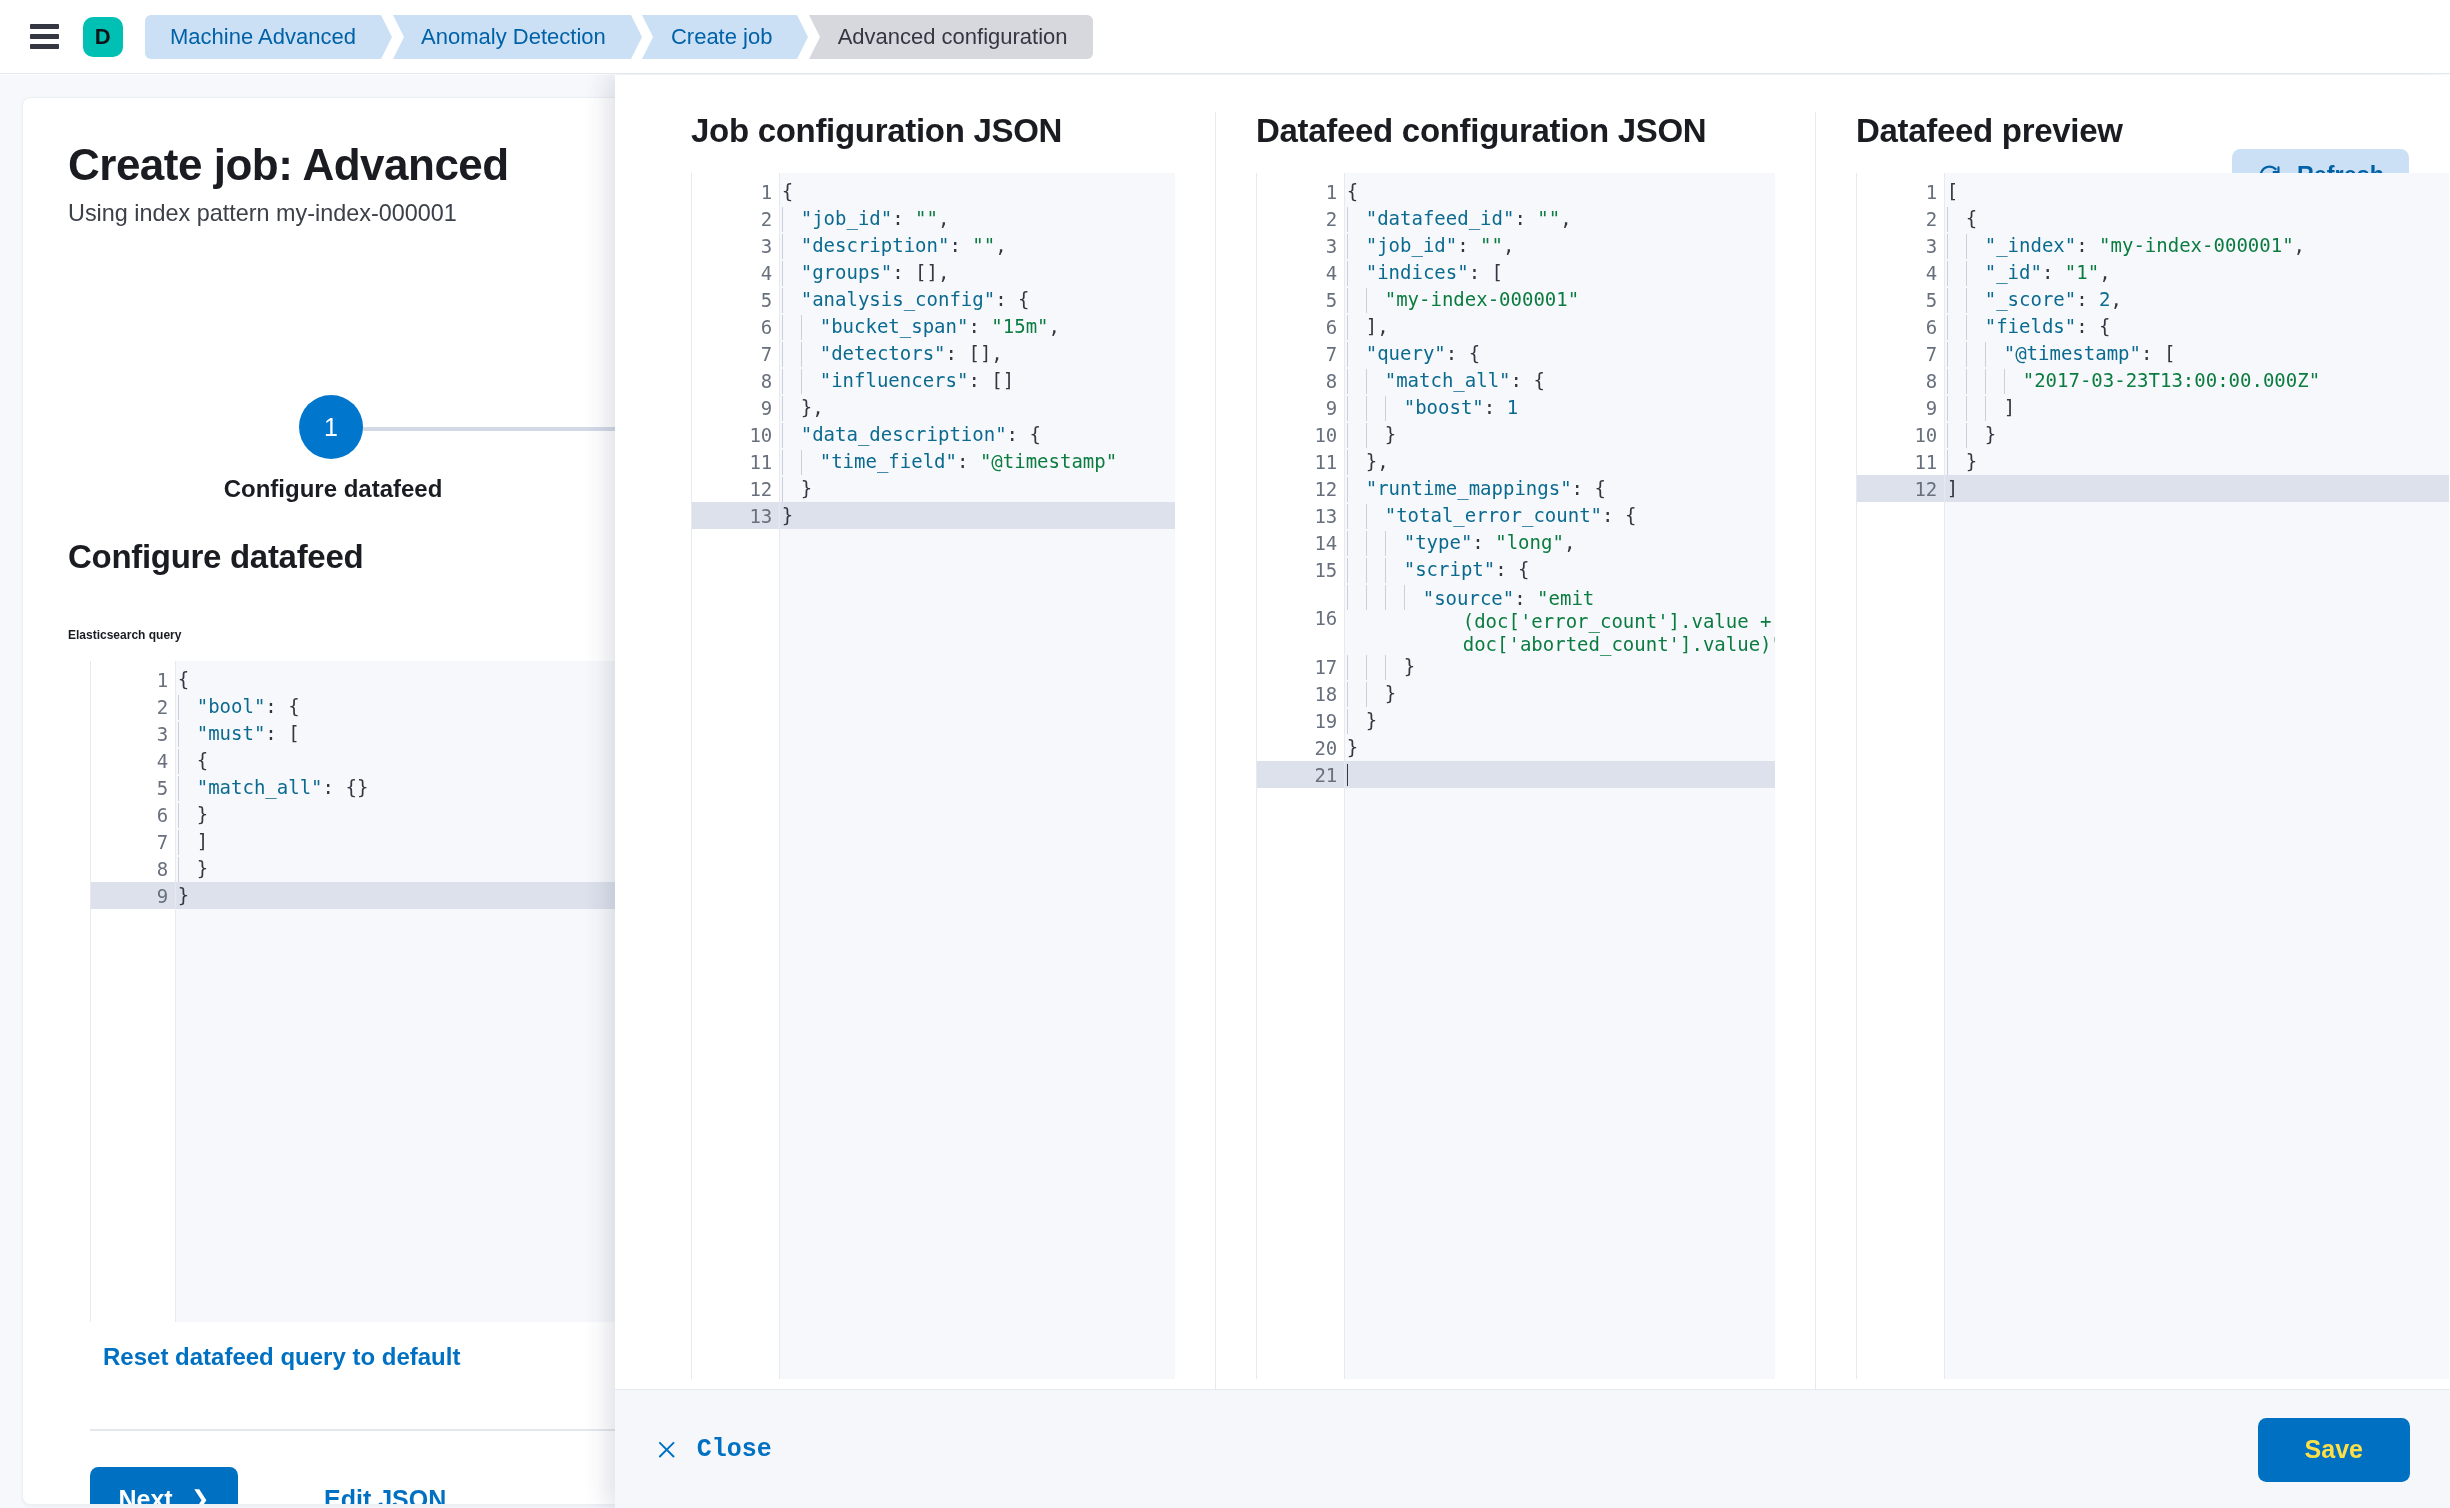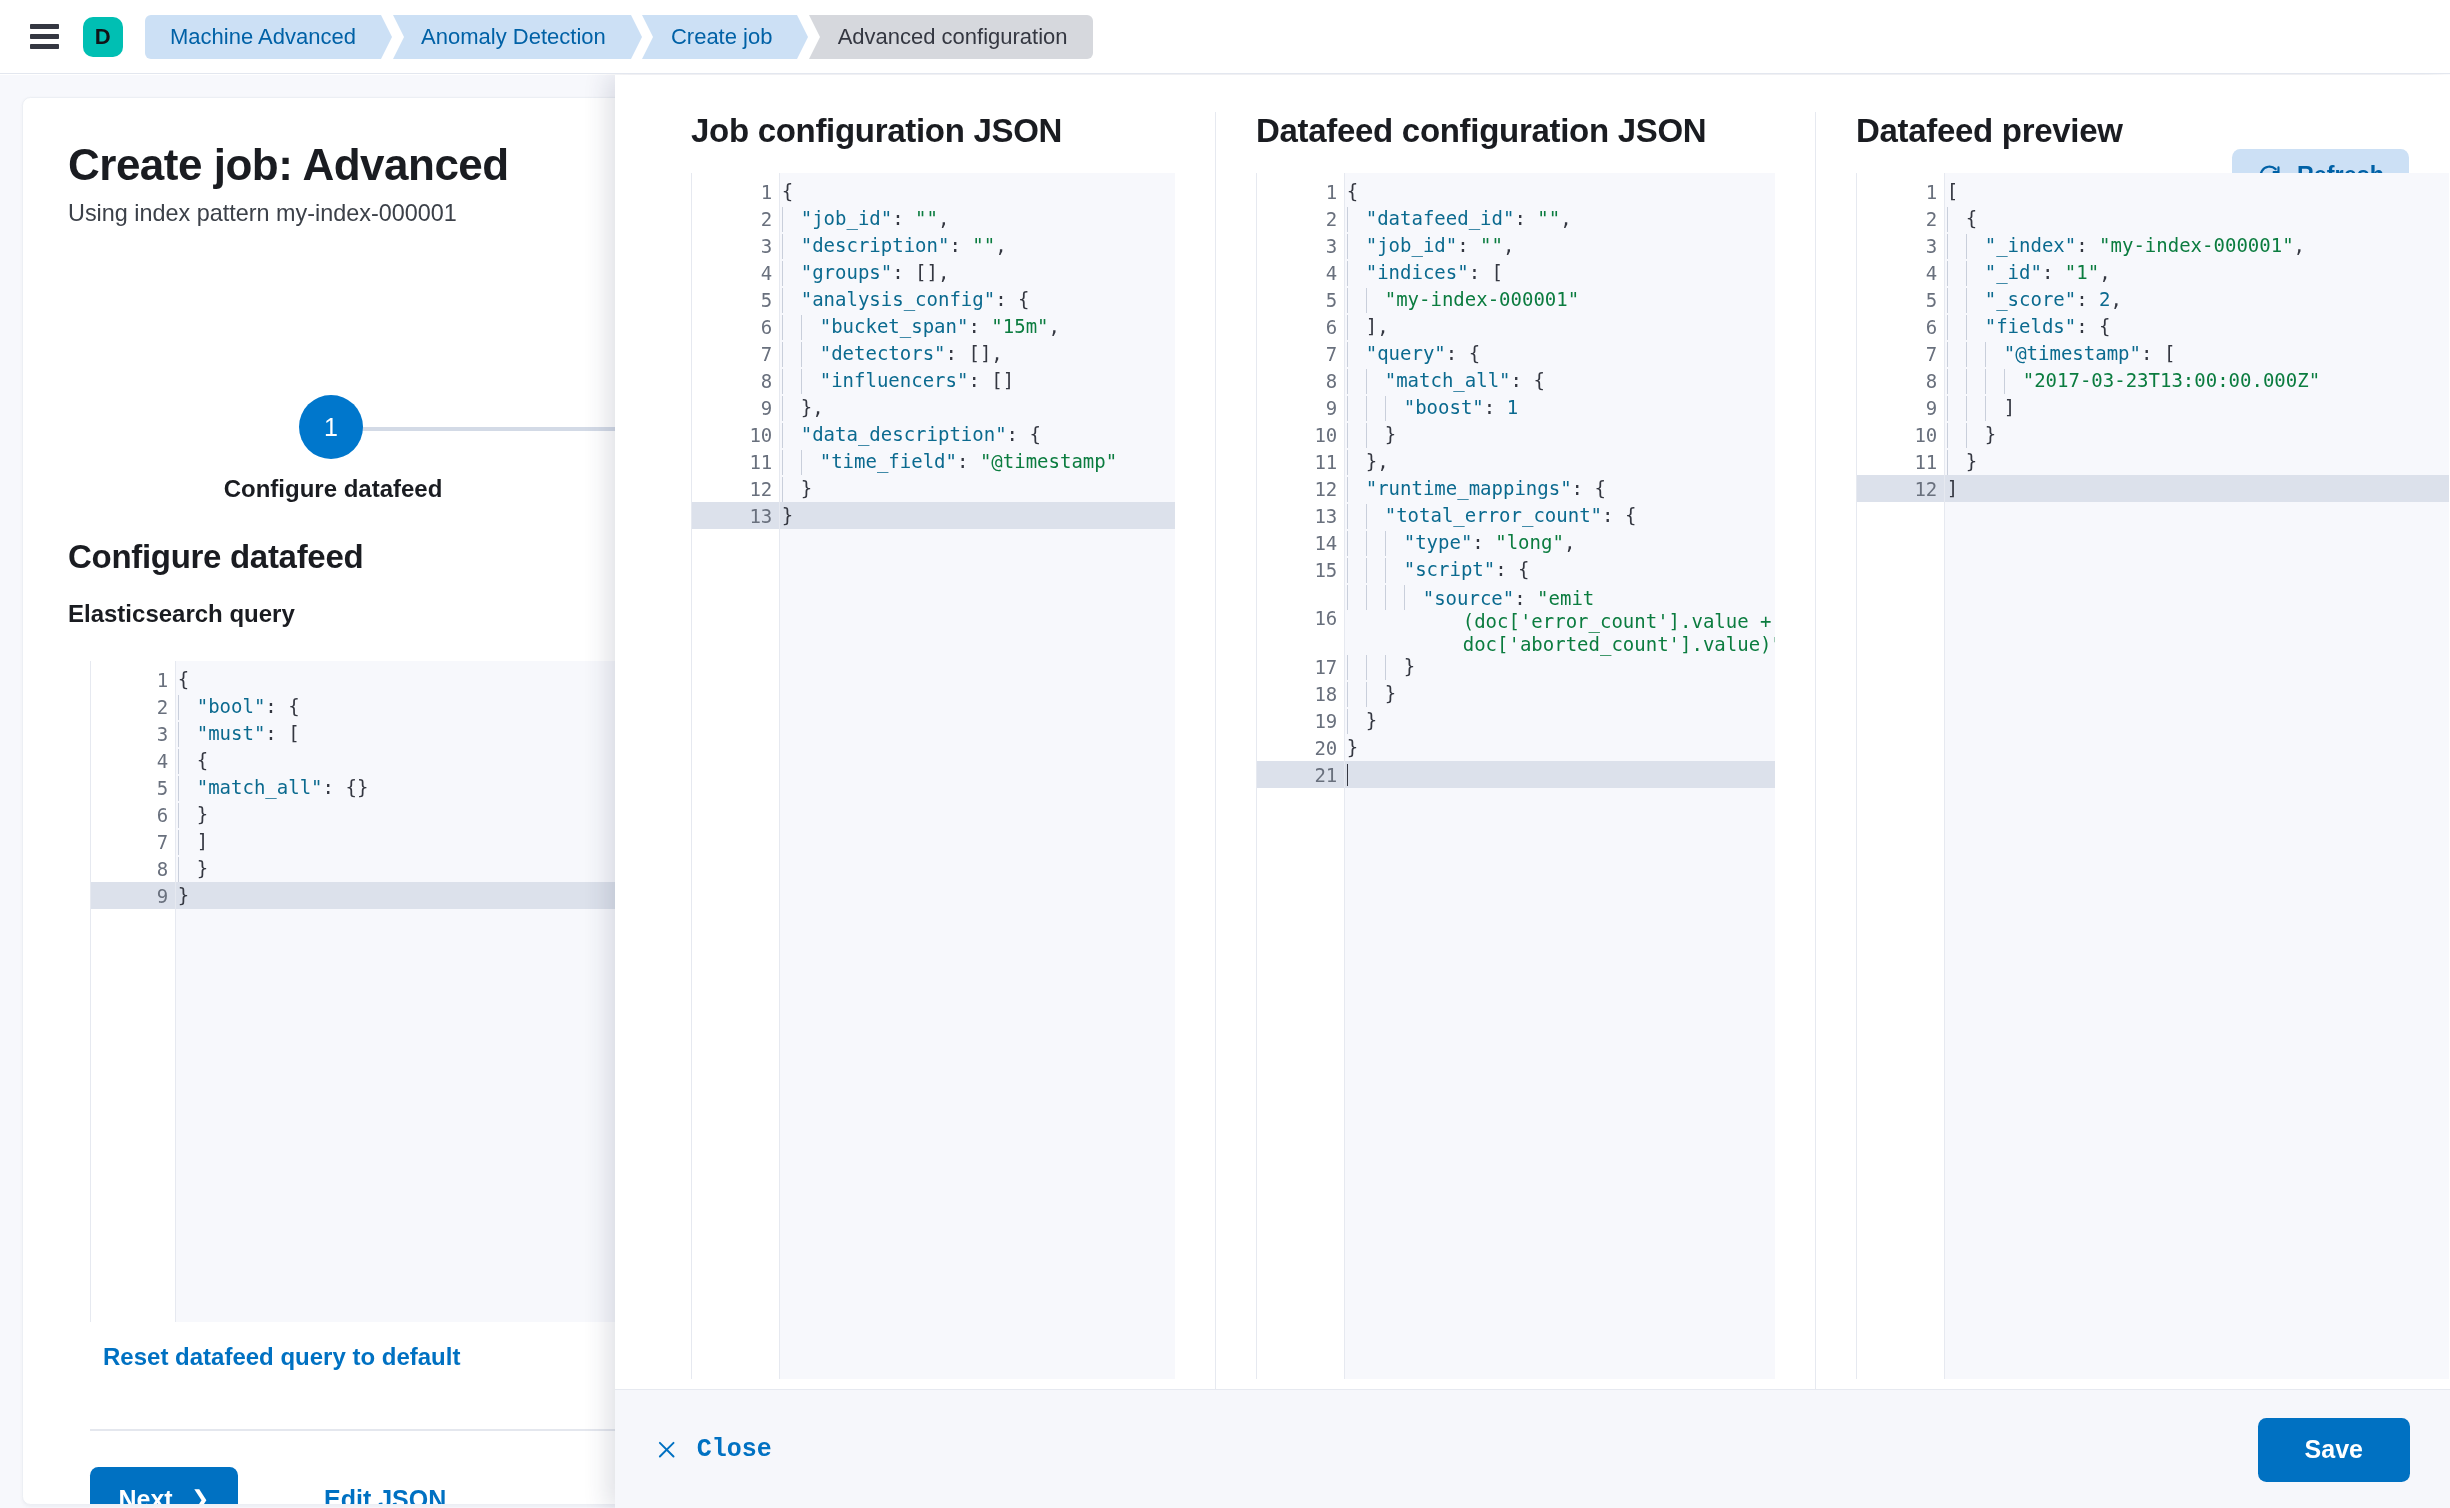--- a/index.html
+++ b/index.html
@@ -116,22 +116,22 @@
     text-align: center;
     font-size: 24px; font-weight: 700; color: #1a1c21;
   }
 
   .section-title {
     position: absolute; left: 45px; top: 440px;
     font-size: 33px; font-weight: 700; color: #1a1c21;
     letter-spacing: -0.3px;
   }
   .field-label {
-    position: absolute; left: 45px; top: 502px;
-    font-size: 24px; font-weight: 700; color: #1a1c21;
+    position: absolute; left: 45px; top: 530px;
+    font-size: 12px; font-weight: 700; color: #1a1c21;
   }
 
   .reset-link {
     position: absolute; left: 80px; top: 1245px;
     font-size: 24px; color: #0071c2; font-weight: 700;
     cursor: pointer;
   }
   .hr-divider {
     position: absolute; left: 67px; top: 1331px;
     width: 837px; height: 1.7px; background: #e4e7ee;
@@ -278,21 +278,21 @@
   .btn-close {
     background: transparent; border: none;
     color: #0071c2; font-size: 25px; font-weight: 700;
     font-family: Liberation Mono, monospace;
     display: flex; align-items: center; gap: 18.4px;
     cursor: pointer;
   }
   .btn-save {
     margin-left: auto;
     height: 64px; padding: 0 47px;
-    background: #0071c2; color: #ffffff;
+    background: #0071c2; color: #fde047;
     border: none; border-radius: 8.4px;
     font-size: 25px; font-weight: 700;
     font-family: "Liberation Sans", sans-serif;
     cursor: pointer;
   }
   svg { display: block; }
 </style>
 </head>
 <body>
 

